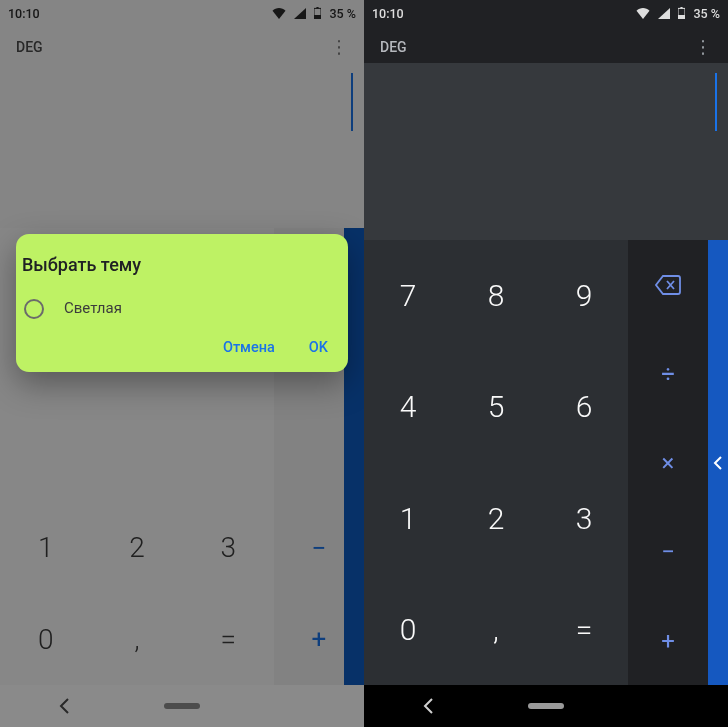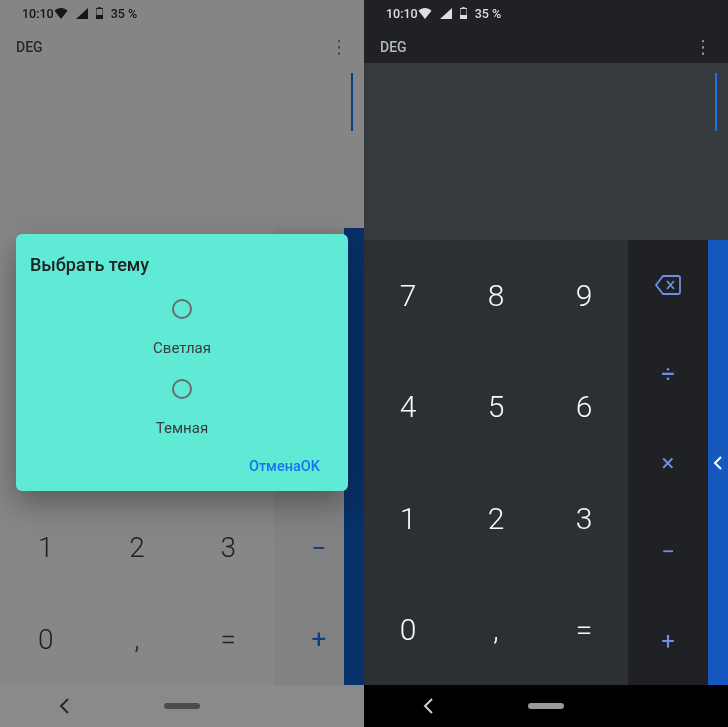--- a/index.html
+++ b/index.html
@@ -3,21 +3,21 @@
 <meta charset="utf-8">
 <style>
   * { box-sizing: border-box; margin: 0; padding: 0; font-family: Roboto, -apple-system, Helvetica, Arial, sans-serif; }
   body { width: 728px; height: 727px; display: flex; background: #000; }
   .phone { width: 364px; height: 727px; position: relative; overflow: hidden; }
 
   
   .phone.left { background: #f5f5f5; }
   .scrim { position: absolute; inset: 0; background: rgba(0,0,0,0.46); z-index: 5; }
 
-  .statusbar { height: 26px; display: flex; align-items: center; padding: 0 8px; font-size: 12.5px; font-weight: 500; color: #2b2b2b; margin-left: 14px; }
+  .statusbar { height: 26px; display: flex; align-items: center; justify-content: space-between; padding: 0 8px; font-size: 12.5px; font-weight: 500; color: #2b2b2b; }
   .statusbar.dark { color: #dedede; }
   .statusbar .clock { }
   .statusbar .icons { display: flex; align-items: center; gap: 8px; }
   .statusbar .icons svg { display: block; }
 
   .headerrow { display: flex; align-items: center; justify-content: space-between; padding: 6px 12px 2px 16px; font-size: 14px; font-weight: 500; color: #4a4a4a; }
   .headerrow.dark { color: #b5b8bd; }
   .headerrow .menu-dots { color: #777; font-size: 18px; padding: 4px; }
   .headerrow.dark .menu-dots { color: #9aa0a6; }
 
@@ -32,28 +32,28 @@
   .left-ops .cell { flex: 1; display: flex; align-items: center; justify-content: center; color: #1a73e8; font-size: 26px; }
   .left-drag  { position: absolute; right: 0; top: 228px; bottom: 42px; width: 20px; background: #0d5bc1; }
 
   .navbar { position: absolute; left: 0; right: 0; bottom: 0; height: 42px; background: #fff; display: flex; align-items: center; justify-content: center; gap: 90px; }
   .navbar.dark { background: #000; }
   .navbar .back svg { display:block; }
   .navbar .home { width: 36px; height: 6px; border-radius: 3px; background: #8c8c8c; }
   .navbar.dark .home { background: #9a9a9a; }
 
   
-  .dialog { position: absolute; z-index: 10; left: 16px; right: 16px; top: 234px; background: #5eead4; border-radius: 6px; box-shadow: 0 12px 32px rgba(0,0,0,0.35); padding: 20px 14px 10px; }
+  .dialog { position: absolute; z-index: 10; left: 16px; right: 16px; top: 234px; background: #bef264; border-radius: 13px; box-shadow: 0 12px 32px rgba(0,0,0,0.35); padding: 20px 6px 10px; }
   .dialog h1 { font-size: 18px; font-weight: 500; color: #202124; margin-bottom: 14px; }
-  .dialog .opt { display: flex; align-items: center; gap: 20px; padding: 10px 2px; font-size: 15px; color: #3c3c3c; cursor: pointer; flex-direction: column; }
+  .dialog .opt { display: flex; align-items: center; gap: 20px; padding: 10px 2px; font-size: 15px; color: #3c3c3c; cursor: pointer; }
   .dialog .opt .radio { width: 20px; height: 20px; border: 2px solid #6b6b6b; border-radius: 50%; display: flex; align-items: center; justify-content: center; flex-shrink: 0; }
   .dialog .opt.selected .radio { border-color: #1a73e8; }
   .dialog .opt.selected .radio::after { content: ""; width: 10px; height: 10px; border-radius: 50%; background: #1a73e8; }
   .dialog .opt .label { line-height: 1.3; }
-  .dialog .actions { display: flex; justify-content: flex-end; padding: 10px 14px 6px 0; }
+  .dialog .actions { display: flex; justify-content: flex-end; gap: 34px; padding: 10px 14px 6px 0; }
   .dialog .actions button { border: none; background: none; color: #1a73e8; font-size: 14.5px; font-weight: 500; cursor: pointer; }
 
   
   .phone.right { background: #202124; }
   .right .display-area { height: 188px; }
   .grab-area { height: 24px; background: #202124; display:flex; align-items:center; justify-content:center; }
   .grab-area .handle { width: 28px; height: 3.5px; border-radius: 2px; background: #bfc3c8; }
 
   .right-keypad { position: absolute; left: 0; right: 0; bottom: 42px; top: 240px; display:flex; }
   .right-numpad { flex:1; background:#2c2f33; display:grid; grid-template-columns:repeat(3,1fr); grid-template-rows:repeat(4,1fr); color:#fafafa; font-size:30px; font-weight:300; }
@@ -140,24 +140,20 @@
     <span style="width:18px"></span>
   </div>
 
   <div class="scrim"></div>
 
   <div class="dialog">
     <h1>Выбрать тему</h1>
     <div class="opt">
       <span class="radio"></span>
       <span class="label">Светлая</span>
-    </div>
-    <div class="opt">
-      <span class="radio"></span>
-      <span class="label">Темная</span>
     </div>
     <div class="actions">
       <button>Отмена</button>
       <button>OK</button>
     </div>
   </div>
 </div>
 
 <div class="phone right">
 

